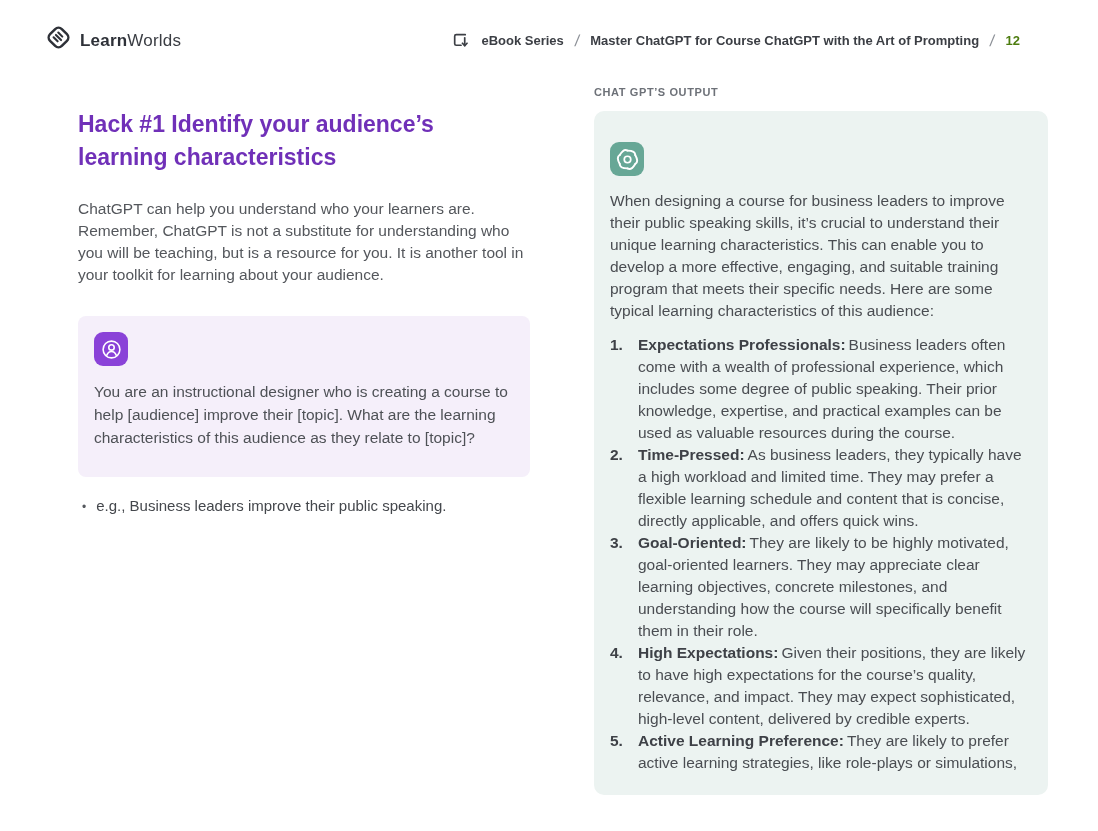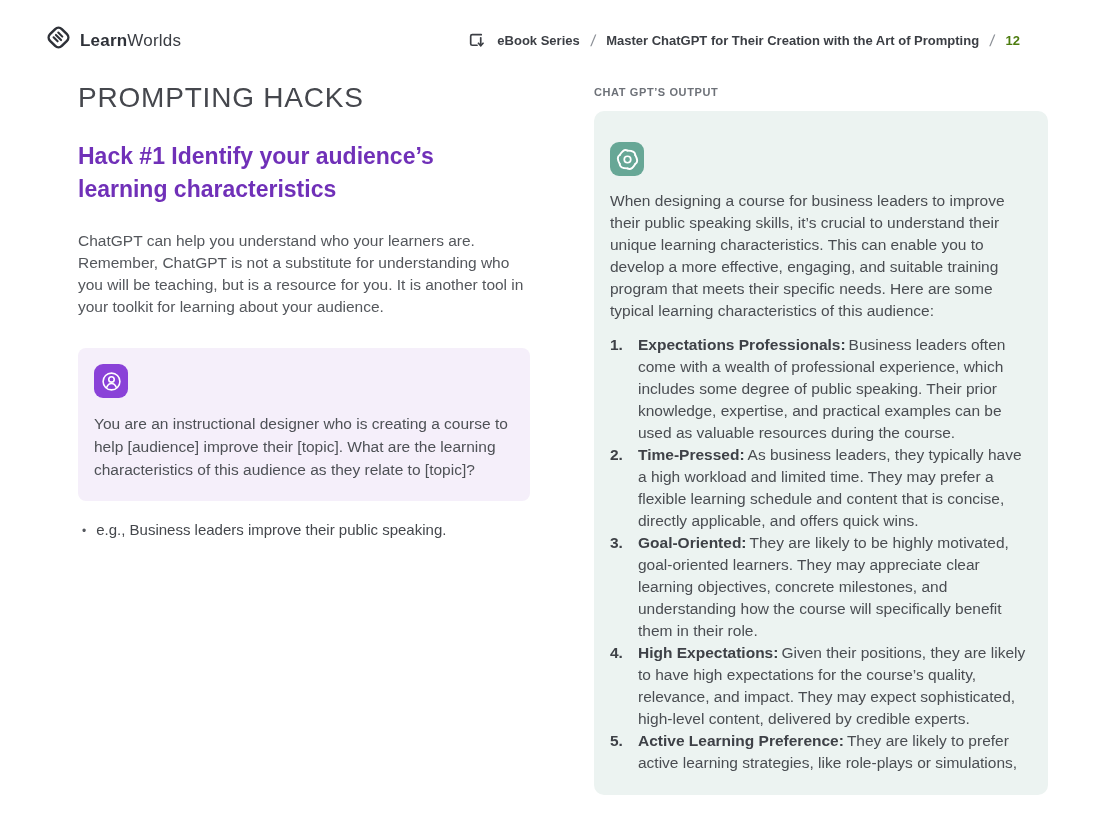--- a/index.html
+++ b/index.html
@@ -48,21 +48,21 @@
   .body-para {
     margin-top: 24px;
     font-size: 15.5px; line-height: 22px; color: #54575c;
   }
   .body-para + .body-para { margin-top: 22px; }
 
   .prompt-box {
     margin-top: 30px;
     background: #f5effa;
     border-radius: 8px;
-    padding: 16px 18px 20px 16px;
+    padding: 16px 18px 28px 16px;
   }
   .icon-tile {
     width: 34px; height: 34px; border-radius: 9px;
     display: flex; align-items: center; justify-content: center;
   }
   .icon-tile.purple { background: #8a42d8; }
   .icon-tile.teal   { background: #67a796; }
   .prompt-text {
     margin-top: 14px;
     font-size: 15.5px; line-height: 23px; color: #4e5156;
@@ -128,27 +128,26 @@
   <div class="breadcrumb">
     <span>
       <svg width="19" height="19" viewBox="0 0 18 18" fill="none" stroke="#3c3f45" stroke-width="1.6" stroke-linecap="round" stroke-linejoin="round">
         <path d="M13.5 3.5 H5 A1.5 1.5 0 0 0 3.5 5 V12 A1.5 1.5 0 0 0 5 13.5 H9.5"></path>
         <line x1="13" y1="6.5" x2="13" y2="13.8"></line>
         <path d="M10.8 11.6 L13 13.9 L15.2 11.6"></path>
       </svg>
     </span>
     <span class="crumb">eBook Series</span>
     <span class="sep">/</span>
-    <span class="crumb">Master ChatGPT for Their Creation with the Art of Prompting</span>
+    <span class="crumb">Master ChatGPT for Course ChatGPT with the Art of Prompting</span>
     <span class="sep">/</span>
     <span class="pagenum">12</span>
   </div>
 
   <div class="left-col">
-    <h1 class="page-title">PROMPTING HACKS</h1>
     <h2 class="hack-heading">Hack #1 Identify your audience’s learning characteristics</h2>
     <p class="body-para">ChatGPT can help you understand who your learners are. Remember, ChatGPT is not a substitute for understanding who you will be teaching, but is a resource for you. It is another tool in your toolkit for learning about your audience.</p>
 
     <div class="prompt-box">
       <div class="icon-tile purple">
         <svg width="21" height="21" viewBox="0 0 20 20" fill="none" stroke="#ffffff" stroke-width="1.5" stroke-linecap="round">
           <circle cx="10" cy="10" r="8"></circle>
           <circle cx="10" cy="8" r="2.6"></circle>
           <path d="M5.4 15.6 C6.5 12.9 8 11.9 10 11.9 C12 11.9 13.5 12.9 14.6 15.6"></path>
         </svg>

